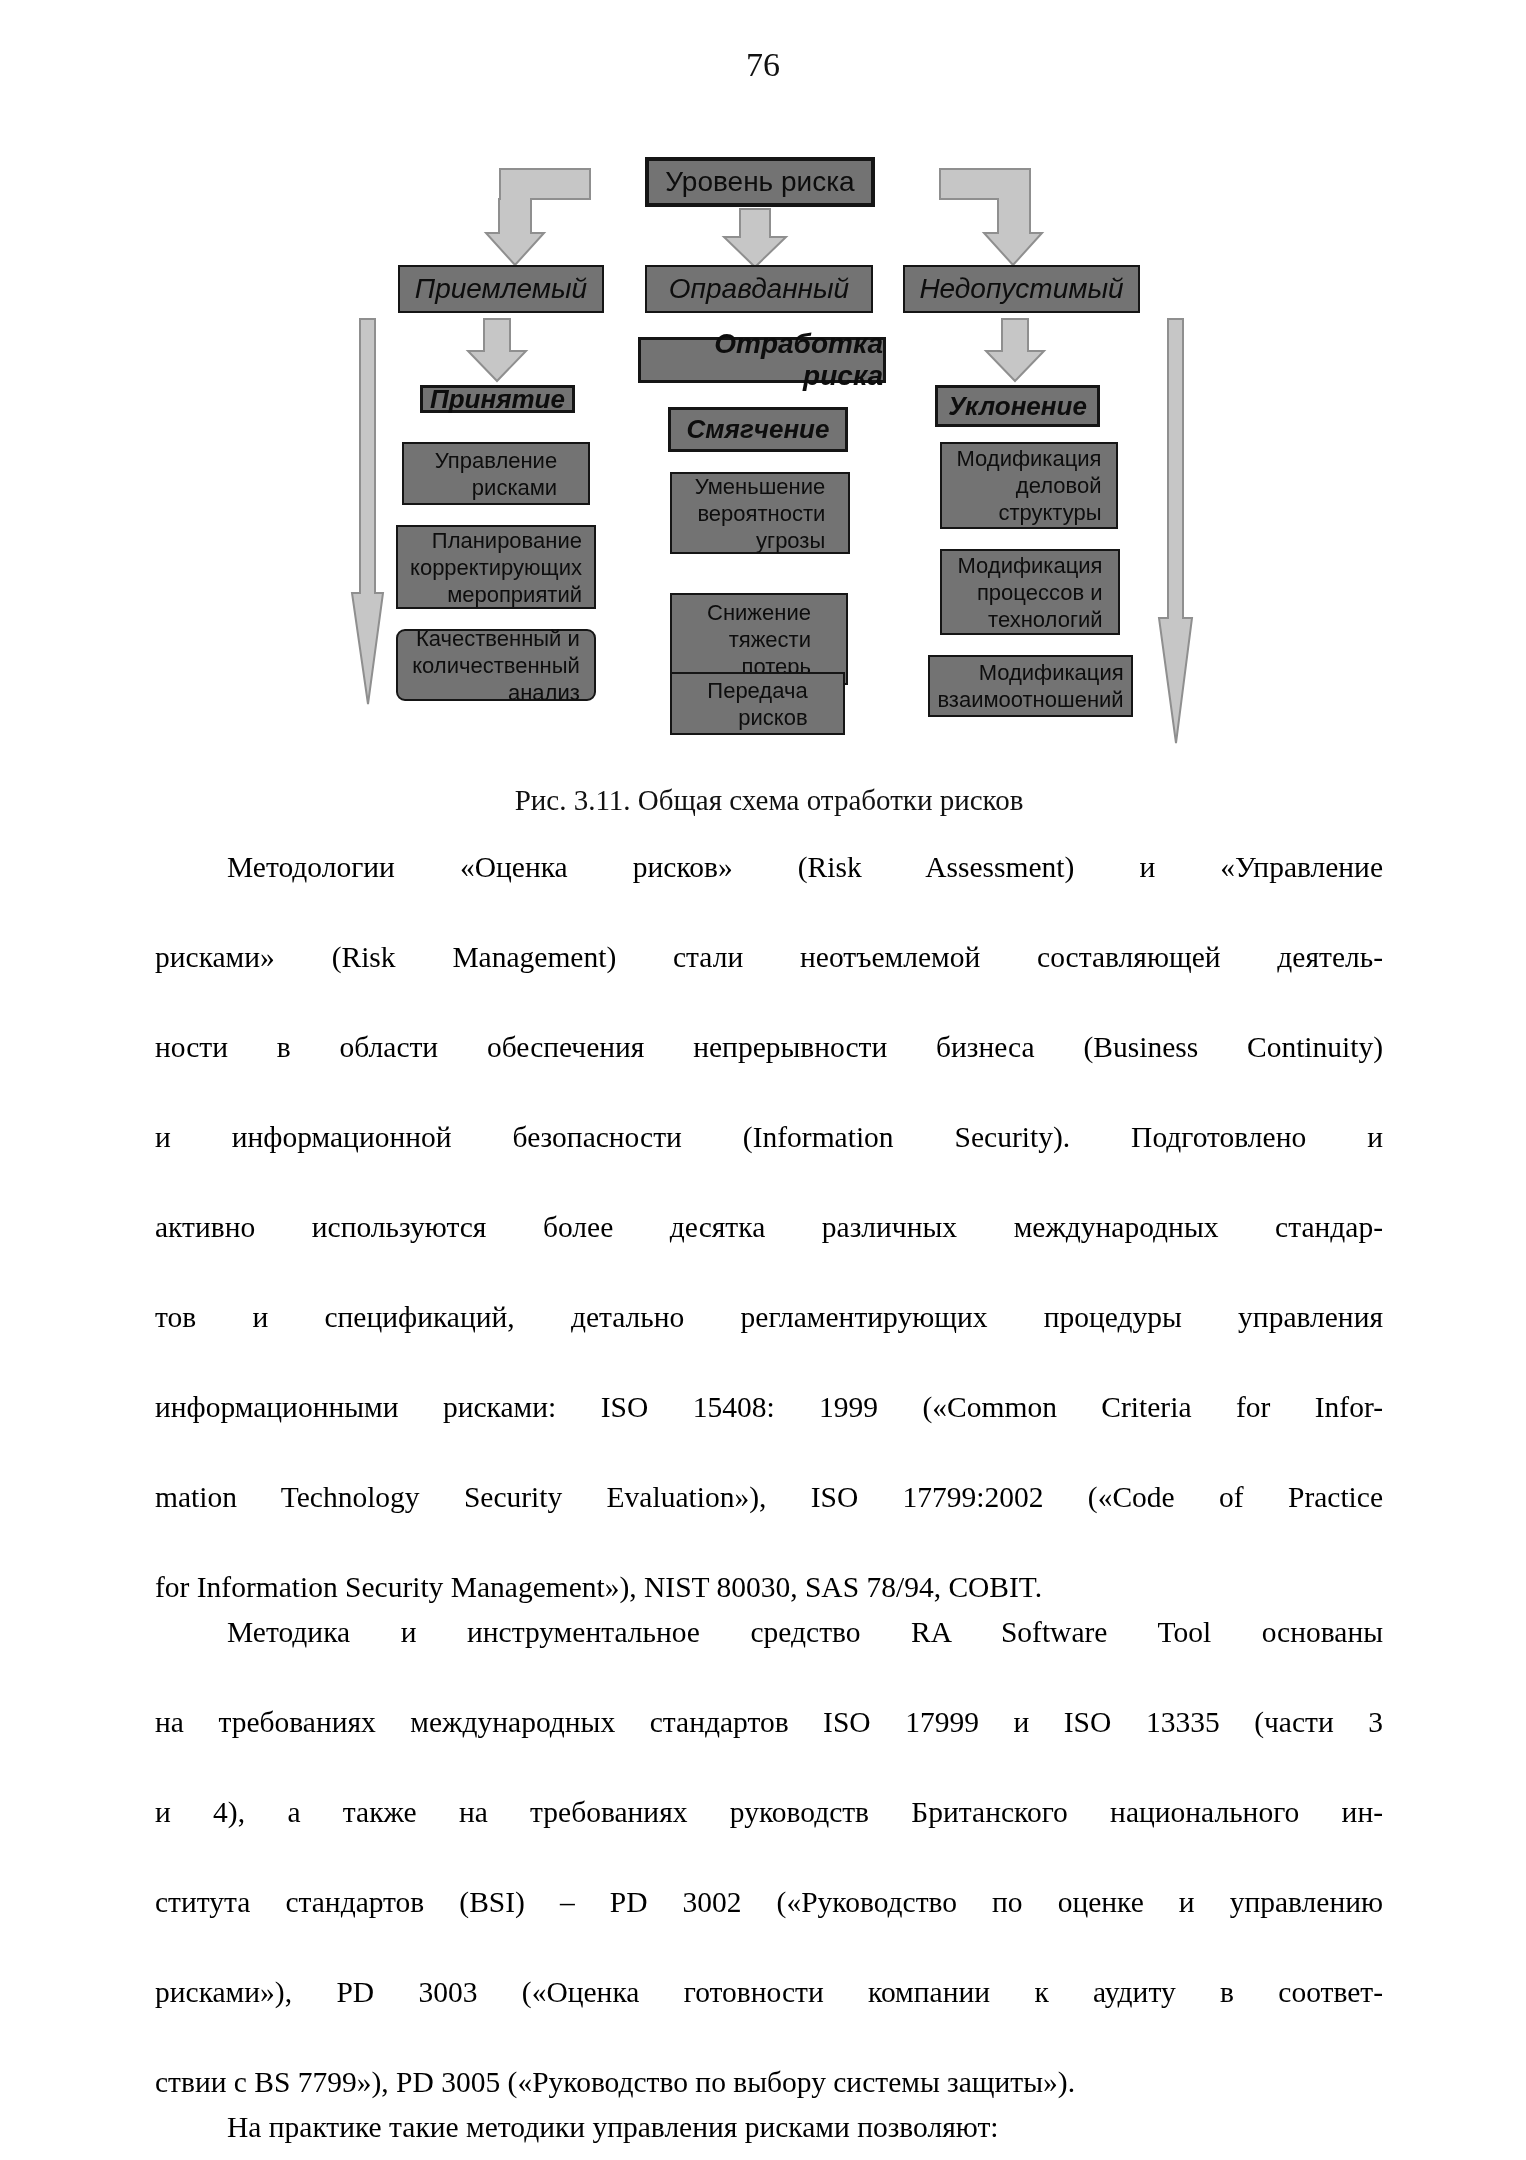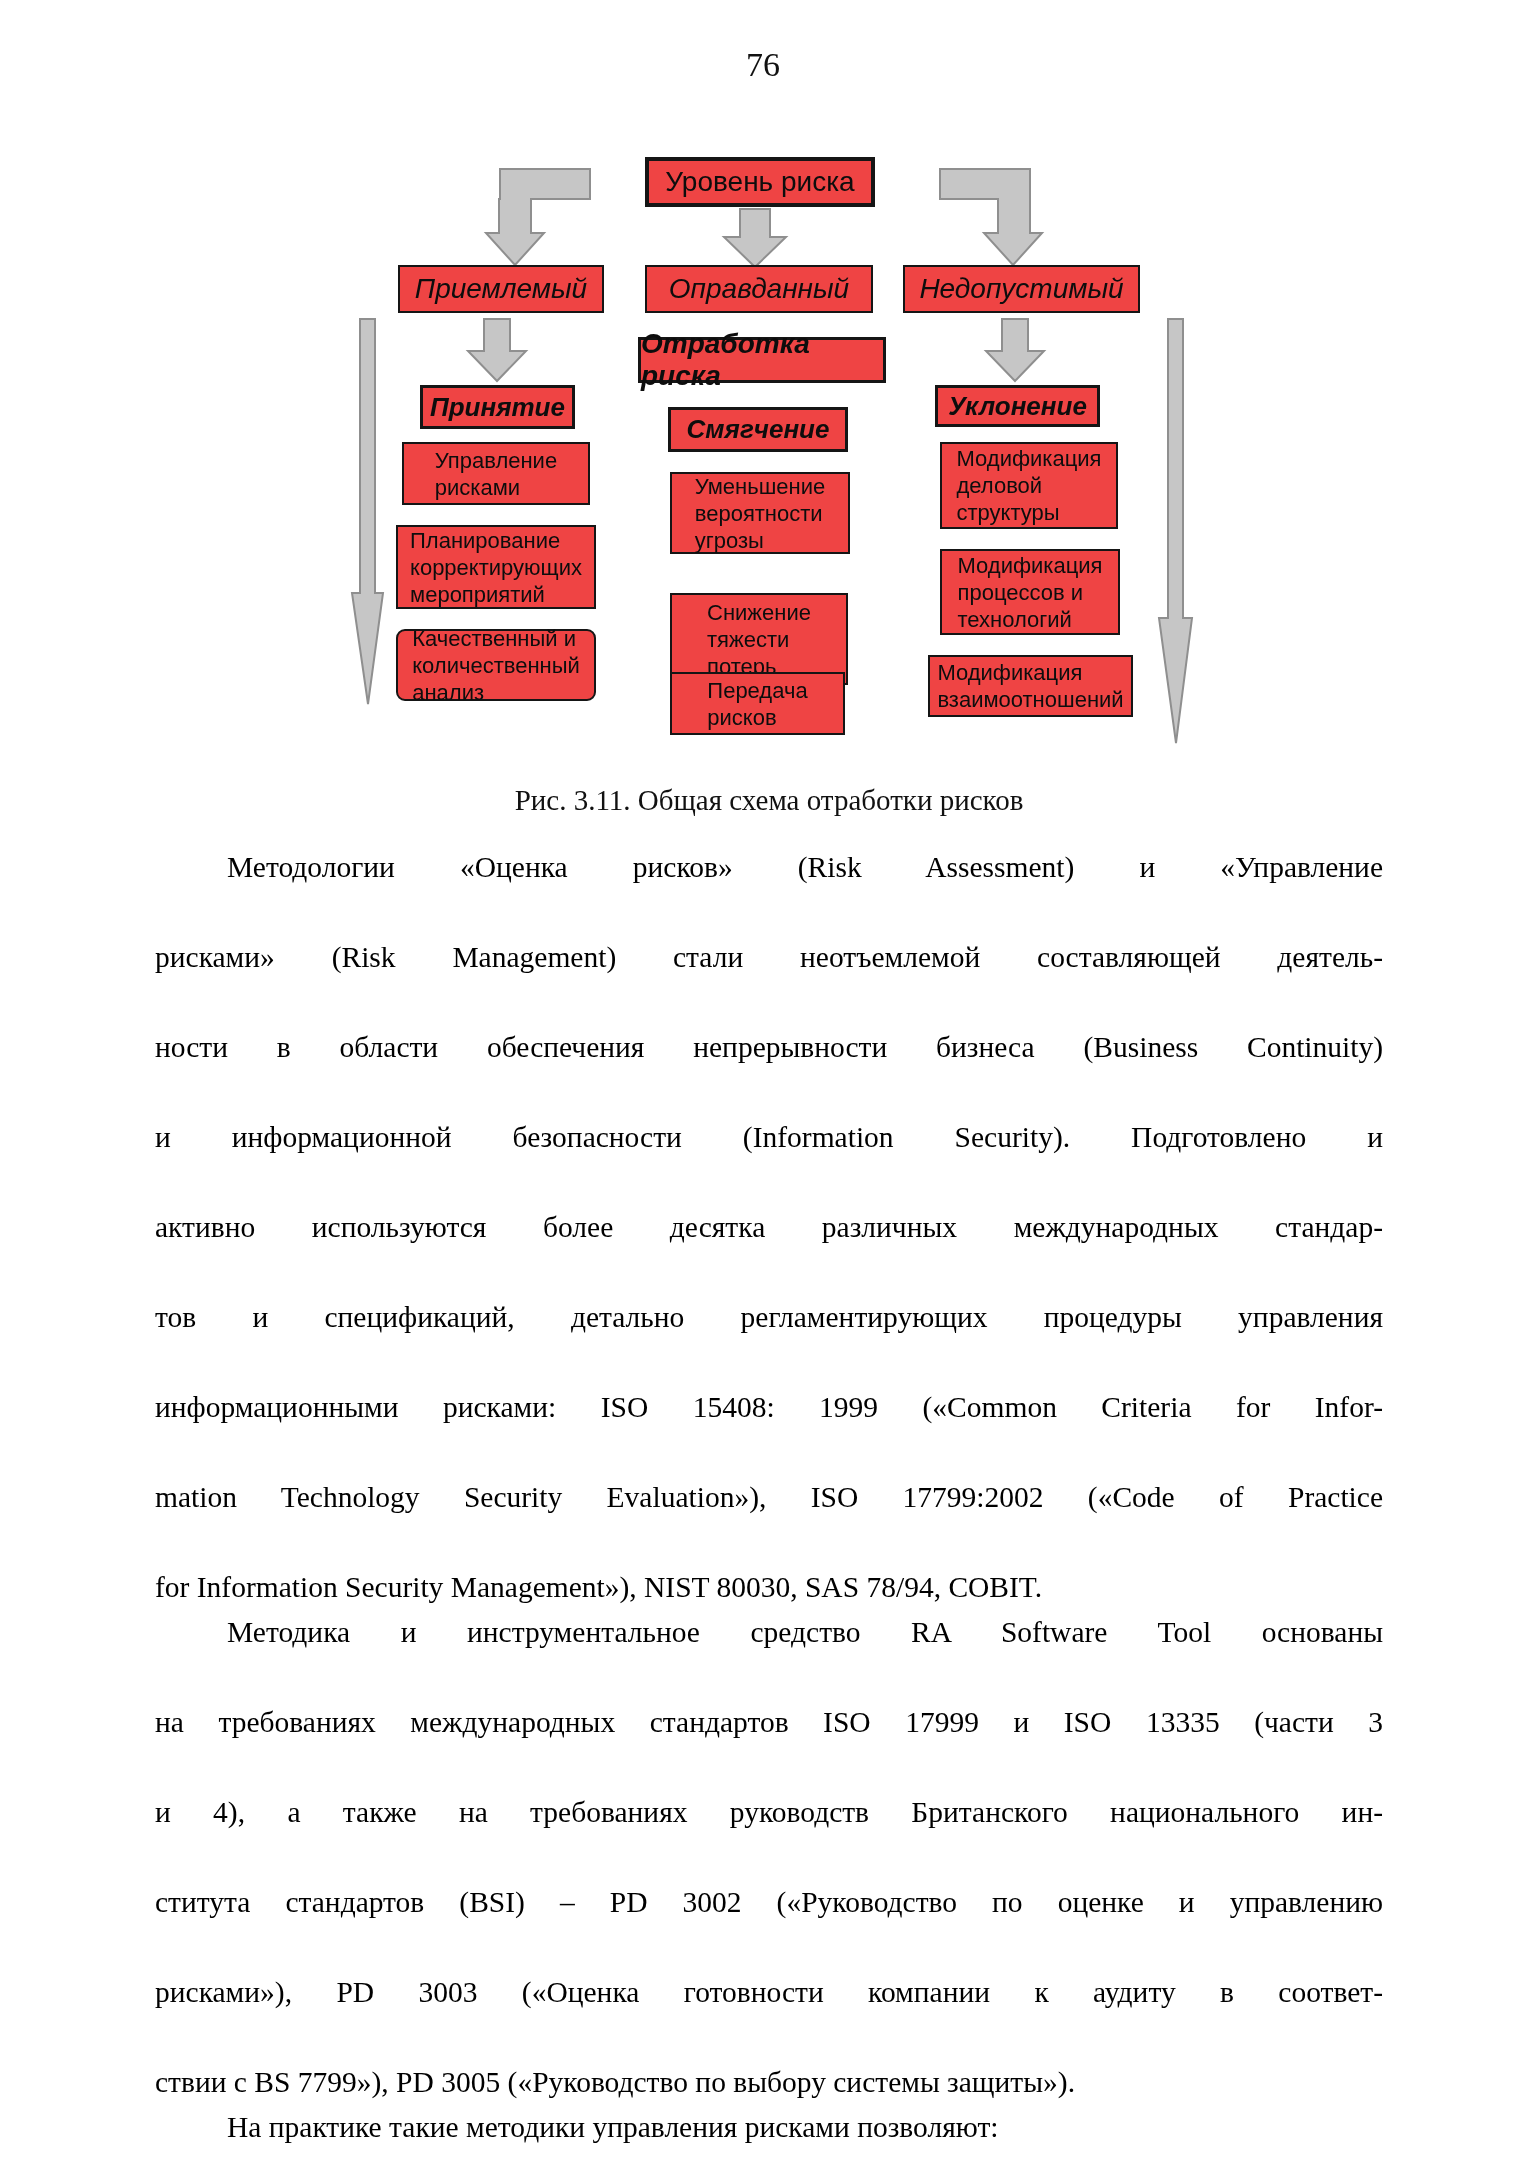--- a/index.html
+++ b/index.html
@@ -9,37 +9,37 @@
     font-family:"Liberation Serif", serif;
   }
   .page-number {
     padding-top:45px; height:40px; line-height:40px;
     text-align:center; font-size:34px; color:#111;
   }
   
   .figure { position:relative; width:1526px; height:600px; margin-top:68px; }
   .fig-arrows { position:absolute; left:0; top:0; width:1526px; height:600px; }
   .dbox {
-    position:absolute; background:#ef4444; border:2px solid #151515;
+    position:absolute; background:#737373; border:2px solid #151515;
     display:flex; align-items:center; justify-content:center;
-    text-align:left; font-family:"Liberation Sans", sans-serif; color:#0d0d0d;
+    text-align:right; font-family:"Liberation Sans", sans-serif; color:#0d0d0d;
     box-sizing:border-box;
   }
   .dbox.title   { border-width:4px; font-size:28px; }
   .dbox.level   { font-style:italic; font-size:28px; }
   .dbox.treat   { border-width:3px; font-style:italic; font-weight:bold; font-size:28px; }
   .dbox.head    { border-width:3px; font-style:italic; font-weight:bold; font-size:26px; }
   .dbox.plain   { font-size:22px; line-height:27px; white-space:pre-line; }
   
   .b-risk  { left:645px; top:4px;   width:230px; height:50px; }
   .b-lv1   { left:398px; top:112px; width:206px; height:48px; }
   .b-lv2   { left:645px; top:112px; width:228px; height:48px; }
   .b-lv3   { left:903px; top:112px; width:237px; height:48px; }
   .b-treat { left:638px; top:184px; width:248px; height:46px; }
-  .b-st1   { left:420px; top:232px; width:155px; height:44px; }
+  .b-st1   { left:420px; top:232px; width:155px; height:28px; }
   .b-st2   { left:668px; top:254px; width:180px; height:45px; }
   .b-st3   { left:935px; top:232px; width:165px; height:42px; }
   .b-a1    { left:402px; top:289px; width:188px; height:63px; }
   .b-a2    { left:396px; top:372px; width:200px; height:84px; }
   .b-a3    { left:396px; top:476px; width:200px; height:72px;border-radius:9px; }
   .b-m1    { left:670px; top:319px; width:180px; height:82px; }
   .b-m2    { left:670px; top:440px; width:178px; height:92px; }
   .b-m3    { left:670px; top:519px; width:175px; height:63px; }
   .b-v1    { left:940px; top:289px; width:178px; height:87px; }
   .b-v2    { left:940px; top:396px; width:180px; height:86px; }

